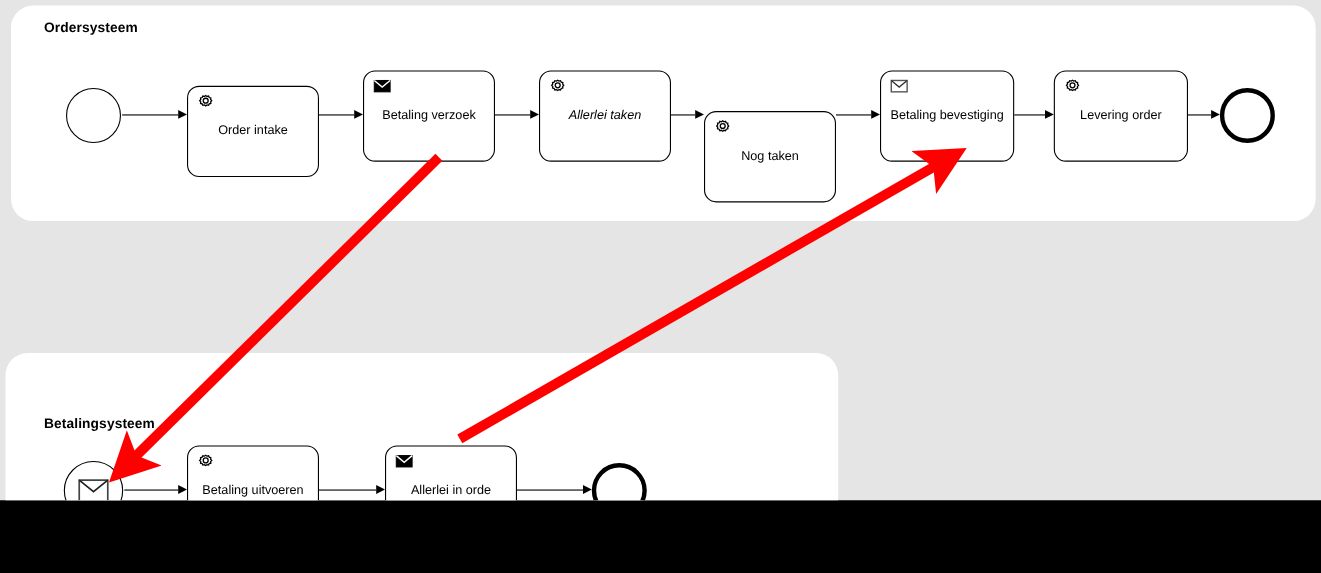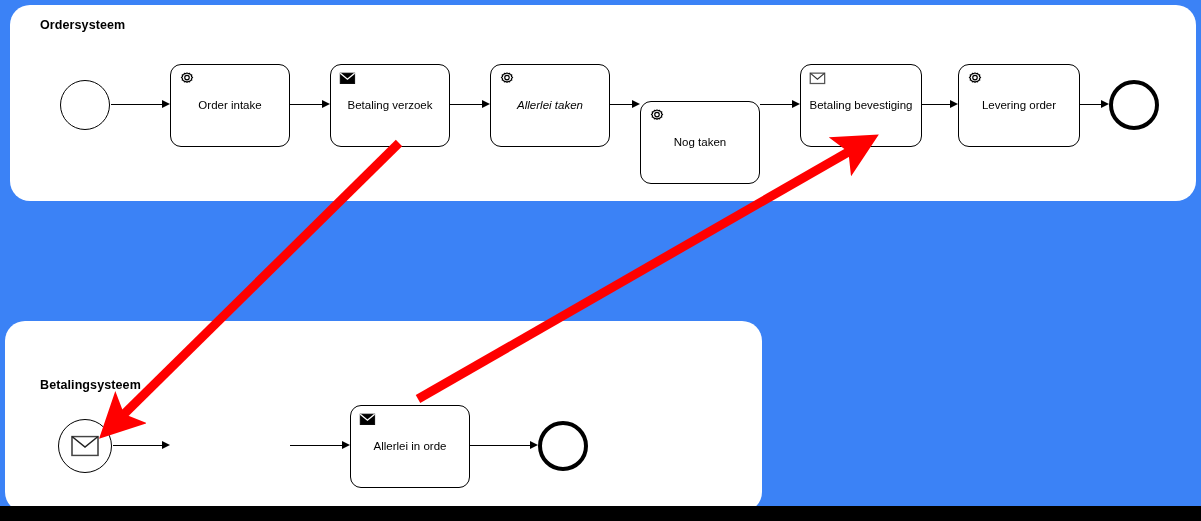--- a/index.html
+++ b/index.html
@@ -7,22 +7,22 @@
     margin: 0;
     padding: 0;
     background: #000000;
   }
   body {
     font-family: "Liberation Sans", sans-serif;
   }
   #canvas {
     position: relative;
     width: 1201px;
-    height: 506px;
-    background: #3b82f6;
+    height: 455px;
+    background: #e5e5e5;
     overflow: hidden;
   }
   .pool {
     position: absolute;
     background: #ffffff;
     border-radius: 20px;
     box-sizing: border-box;
   }
   .pool-title {
     position: absolute;
@@ -125,21 +125,21 @@
 
   <div class="seq-flow" style="left:760px; top:104px; width:32px;"></div>
   <div class="seq-arrowhead" style="left:792px; top:100px;"></div>
 
   <div class="seq-flow" style="left:922px; top:104px; width:28px;"></div>
   <div class="seq-arrowhead" style="left:950px; top:100px;"></div>
 
   <div class="seq-flow" style="left:1080px; top:104px; width:21px;"></div>
   <div class="seq-arrowhead" style="left:1101px; top:100px;"></div>
 
-  <div class="task" style="left:170px; top:64px; width:120px; height:83px;justify-content:center;">
+  <div class="task" style="left:170px; top:78px; width:120px; height:83px;justify-content:center;">
     <svg class="task-icon" viewBox="0 0 20 20">
       <g fill="none" stroke="#000" stroke-width="1.3">
         <path d="M10 3.2 L11.3 4.1 L12.9 3.7 L13.6 5.2 L15.2 5.6 L15 7.2 L16.1 8.4 L15 9.6
                  L15.2 11.2 L13.6 11.6 L12.9 13.1 L11.3 12.7 L10 13.6 L8.7 12.7 L7.1 13.1
                  L6.4 11.6 L4.8 11.2 L5 9.6 L3.9 8.4 L5 7.2 L4.8 5.6 L6.4 5.2 L7.1 3.7
                  L8.7 4.1 Z"></path>
         <circle cx="10" cy="8.4" r="2.5"></circle>
       </g>
     </svg>
     <span class="task-label">Order intake</span>
@@ -215,20 +215,32 @@
 
   <div class="seq-flow" style="left:113px; top:445px; width:49px;"></div>
   <div class="seq-arrowhead" style="left:162px; top:441px;"></div>
 
   <div class="seq-flow" style="left:290px; top:445px; width:52px;"></div>
   <div class="seq-arrowhead" style="left:342px; top:441px;"></div>
 
   <div class="seq-flow" style="left:470px; top:445px; width:60px;"></div>
   <div class="seq-arrowhead" style="left:530px; top:441px;"></div>
 
+  <div class="task" style="left:170px; top:405px; width:120px; height:83px;">
+    <svg class="task-icon" viewBox="0 0 20 20">
+      <g fill="none" stroke="#000" stroke-width="1.3">
+        <path d="M10 3.2 L11.3 4.1 L12.9 3.7 L13.6 5.2 L15.2 5.6 L15 7.2 L16.1 8.4 L15 9.6
+                 L15.2 11.2 L13.6 11.6 L12.9 13.1 L11.3 12.7 L10 13.6 L8.7 12.7 L7.1 13.1
+                 L6.4 11.6 L4.8 11.2 L5 9.6 L3.9 8.4 L5 7.2 L4.8 5.6 L6.4 5.2 L7.1 3.7
+                 L8.7 4.1 Z"></path>
+        <circle cx="10" cy="8.4" r="2.5"></circle>
+      </g>
+    </svg>
+    <span class="task-label">Betaling uitvoeren</span>
+  </div>
 
   <div class="task" style="left:350px; top:405px; width:120px; height:83px;">
     <svg class="task-icon" viewBox="0 0 20 20">
       <rect x="2.5" y="3.5" width="16" height="11.5" fill="#000000" stroke="#000000" stroke-width="1"></rect>
       <path d="M2.5 3.5 L10.5 10.2 L18.5 3.5" fill="none" stroke="#ffffff" stroke-width="1.5"></path>
     </svg>
     <span class="task-label">Allerlei in orde</span>
   </div>
 
   <div class="event event-end" style="left:538px; top:421px; width:50px; height:50px;"></div>

